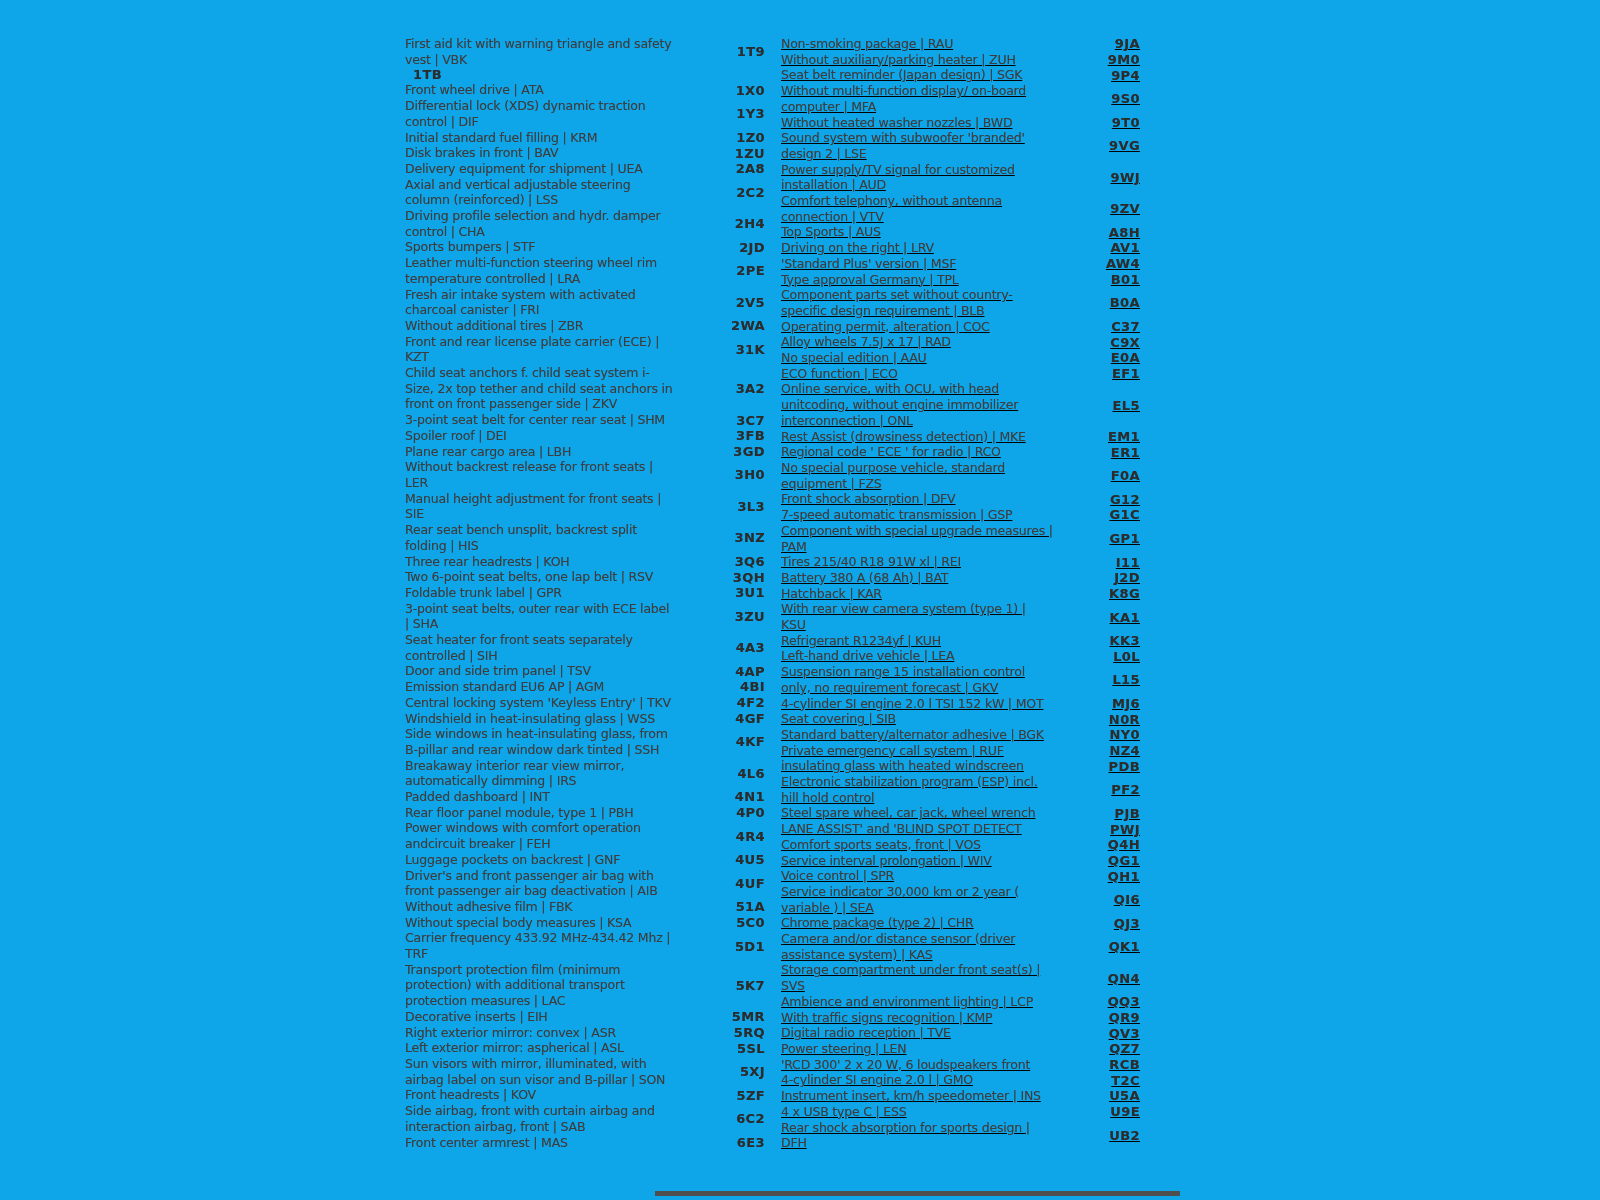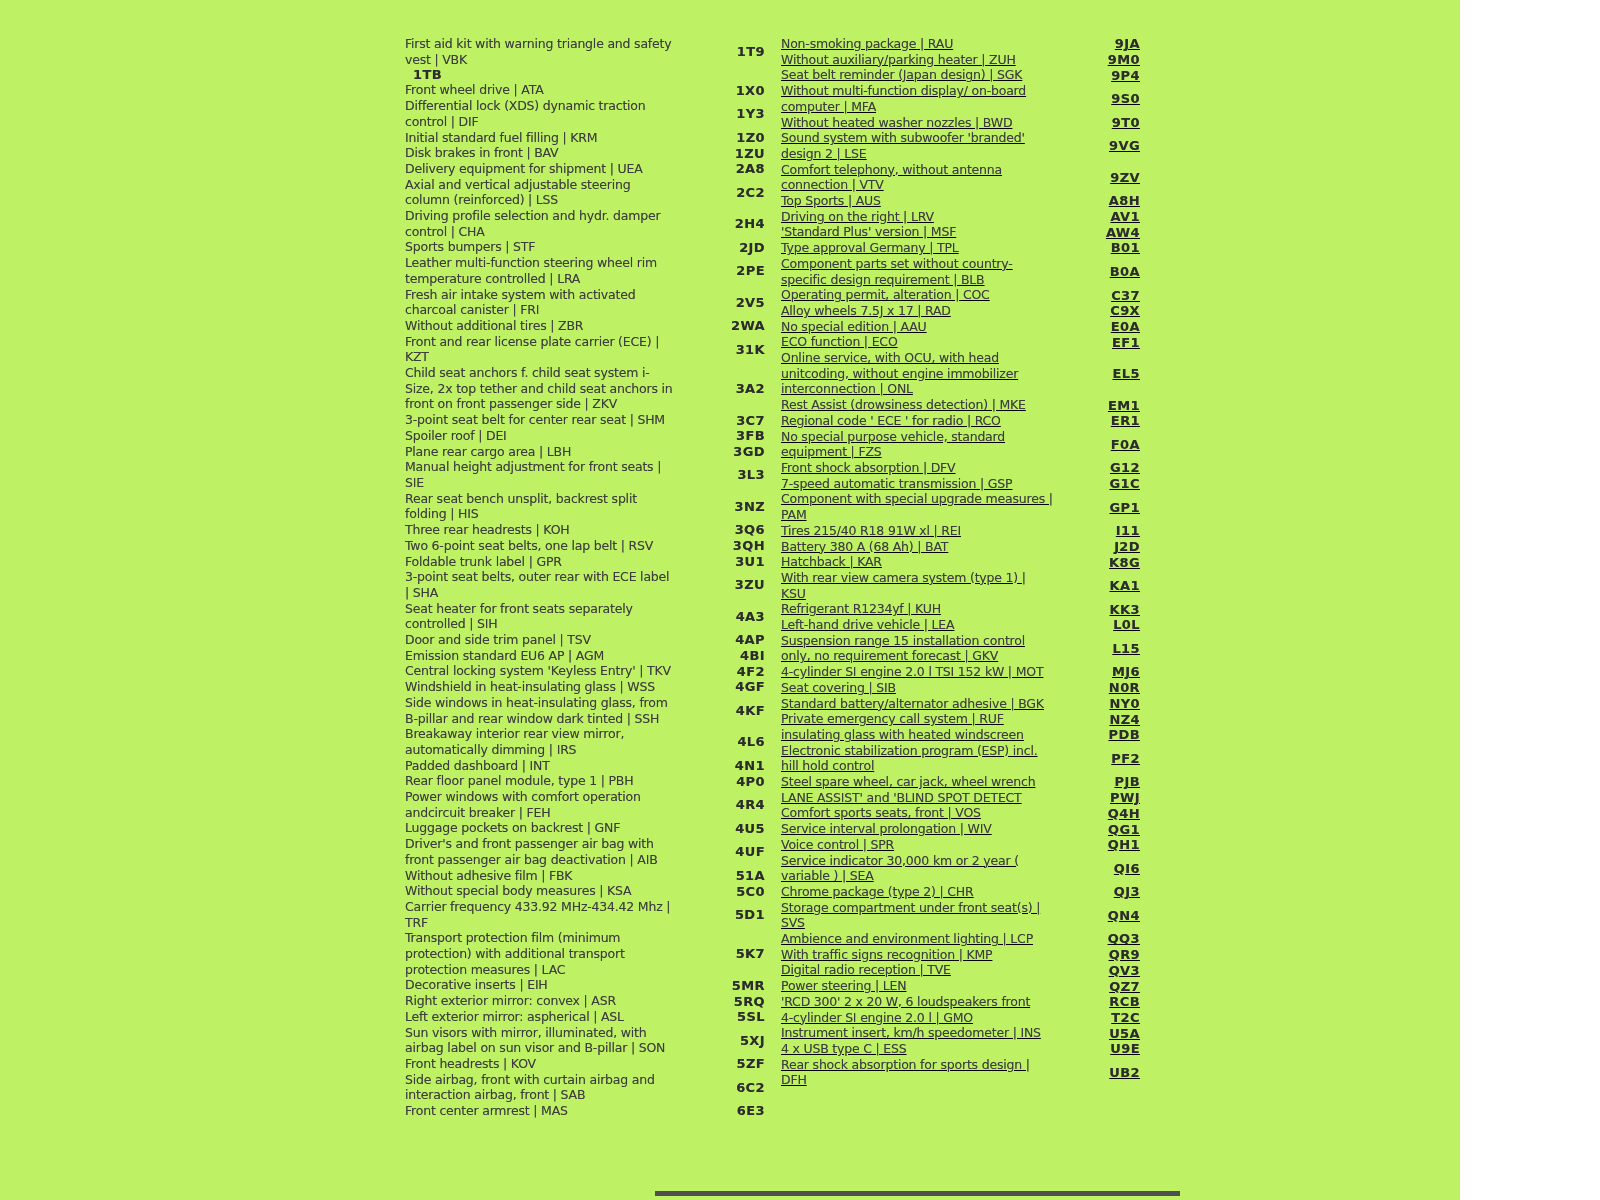--- a/index.html
+++ b/index.html
@@ -6,23 +6,23 @@
     margin: 0;
     padding: 0;
     background: #ffffff;
     width: 1600px;
     height: 1200px;
     overflow: hidden;
     font-family: "DejaVu Sans", sans-serif;
   }
   .page {
     position: relative;
-    width: 1460px;
+    width: 1600px;
     height: 1200px;
-    background: #bef264;
+    background: #0ea5e9;
   }
   .eq-table {
     position: absolute;
     top: 36px;
   }
   .eq-table.left  { left: 405px; width: 360px; }
   .eq-table.right { left: 781px; width: 359px; text-decoration: underline; }
   .eq-row {
     display: flex;
     justify-content: space-between;
@@ -133,20 +133,25 @@
       </div>
       <div class="eq-row">
         <div class="eq-desc">Spoiler roof | DEI</div>
         <div class="eq-code">3FB</div>
       </div>
       <div class="eq-row">
         <div class="eq-desc">Plane rear cargo area | LBH</div>
         <div class="eq-code">3GD</div>
       </div>
       <div class="eq-row">
+        <div class="eq-desc">Without backrest release for front seats |
+LER</div>
+        <div class="eq-code">3H0</div>
+      </div>
+      <div class="eq-row">
         <div class="eq-desc">Manual height adjustment for front seats |
 SIE</div>
         <div class="eq-code">3L3</div>
       </div>
       <div class="eq-row">
         <div class="eq-desc">Rear seat bench unsplit, backrest split
 folding | HIS</div>
         <div class="eq-code">3NZ</div>
       </div>
       <div class="eq-row">
@@ -290,20 +295,25 @@
       <div class="eq-row">
         <div class="eq-desc">Without heated washer nozzles | BWD</div>
         <div class="eq-code">9T0</div>
       </div>
       <div class="eq-row">
         <div class="eq-desc">Sound system with subwoofer 'branded'
 design 2 | LSE</div>
         <div class="eq-code">9VG</div>
       </div>
       <div class="eq-row">
+        <div class="eq-desc">Power supply/TV signal for customized
+installation | AUD</div>
+        <div class="eq-code">9WJ</div>
+      </div>
+      <div class="eq-row">
         <div class="eq-desc">Comfort telephony, without antenna
 connection | VTV</div>
         <div class="eq-code">9ZV</div>
       </div>
       <div class="eq-row">
         <div class="eq-desc">Top Sports | AUS</div>
         <div class="eq-code">A8H</div>
       </div>
       <div class="eq-row">
         <div class="eq-desc">Driving on the right | LRV</div>
@@ -446,20 +456,25 @@
         <div class="eq-code">QH1</div>
       </div>
       <div class="eq-row">
         <div class="eq-desc">Service indicator 30,000 km or 2 year (
 variable ) | SEA</div>
         <div class="eq-code">QI6</div>
       </div>
       <div class="eq-row">
         <div class="eq-desc">Chrome package (type 2) | CHR</div>
         <div class="eq-code">QJ3</div>
+      </div>
+      <div class="eq-row">
+        <div class="eq-desc">Camera and/or distance sensor (driver
+assistance system) | KAS</div>
+        <div class="eq-code">QK1</div>
       </div>
       <div class="eq-row">
         <div class="eq-desc">Storage compartment under front seat(s) |
 SVS</div>
         <div class="eq-code">QN4</div>
       </div>
       <div class="eq-row">
         <div class="eq-desc">Ambience and environment lighting | LCP</div>
         <div class="eq-code">QQ3</div>
       </div>

